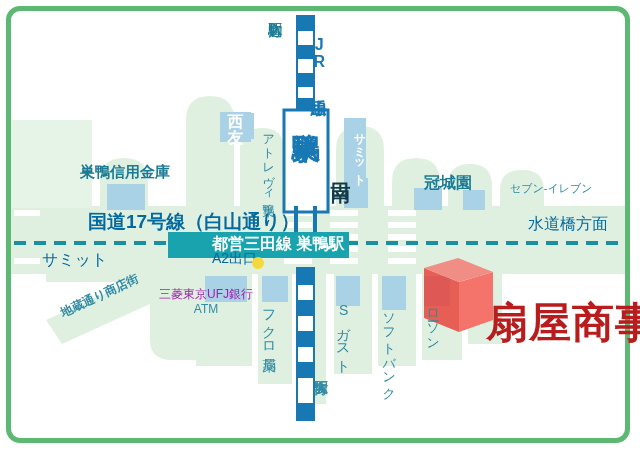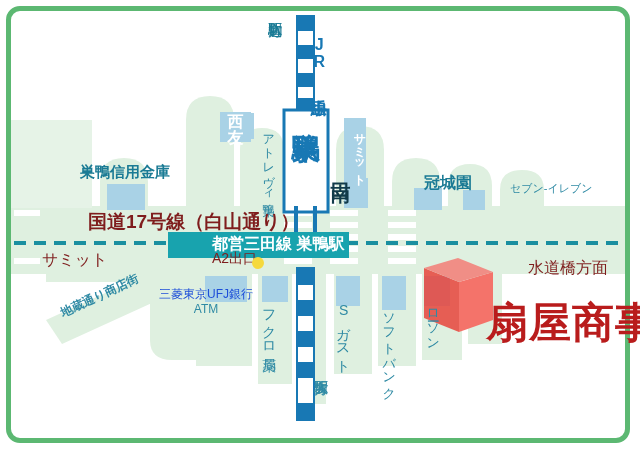--- a/index.html
+++ b/index.html
@@ -7,21 +7,21 @@
   #map{position:relative;width:640px;height:451px;background:#ffffff;overflow:hidden;}
   .frame{position:absolute;left:6px;top:6px;width:624px;height:437px;
          box-sizing:border-box;border:5px solid #5cb872;border-radius:14px;}
   .layer{position:absolute;left:0;top:0;width:640px;height:451px;}
   svg{position:absolute;left:0;top:0;}
   .lbl{position:absolute;color:#1b7b95;white-space:nowrap;line-height:1.05;}
   .vert{writing-mode:vertical-rl;text-orientation:upright;}
   .chip{position:absolute;background:#a9d2e6;color:#ffffff;
         font-weight:bold;text-align:center;line-height:1.0;}
   .chip.v{writing-mode:vertical-rl;text-orientation:upright;}
-  .roadlabel{position:absolute;color:#7f1d1d;white-space:nowrap;}
+  .roadlabel{position:absolute;color:#0369a1;white-space:nowrap;}
   .mita-chip{position:absolute;background:#18a3ae;color:#ffffff;font-weight:bold;
         padding:2px 5px 3px 5px;white-space:nowrap;letter-spacing:0px;}
   .bigred{position:absolute;color:#b91c1c;font-weight:bold;white-space:nowrap;
         letter-spacing:1px;margin-left:44px;}
   .dot{position:absolute;border-radius:50%;background:#f5d93c;}
   .rot{position:absolute;color:#2f8aa4;white-space:nowrap;transform-origin:0 0;}
 </style>
 </head>
 <body>
 
@@ -159,32 +159,32 @@
   <div class="lbl vert" style="left:330px;top:168px;font-size:20px;font-weight:bold;color:#123b4a;">南口</div>
 
   <div class="lbl" style="left:80px;top:164px;font-size:15px;font-weight:bold;color:#1b7b95;text-align:center;">巣鴨信用金庫</div>
 
   <div class="lbl" style="left:424px;top:175px;font-size:16px;font-weight:bold;color:#1b7b95;">冠城園</div>
 
   <div class="lbl" style="left:510px;top:183px;font-size:11px;color:#2f8aa4;">セブン-イレブン</div>
 
   <div class="roadlabel" style="left:88px;top:209px;font-size:19px;font-weight:bold;">国道17号線（白山通り）</div>
 
-  <div class="roadlabel" style="left:528px;top:214px;font-size:16px;margin-top:44px;">水道橋方面</div>
+  <div class="roadlabel" style="left:528px;top:214px;font-size:16px;">水道橋方面</div>
 
   <div class="mita-chip" style="left:168px;top:232px;font-size:16px;padding-left:44px;">都営三田線 巣鴨駅</div>
 
   <div class="roadlabel" style="left:212px;top:250px;font-size:14px;">A2出口</div>
   <div class="dot" style="left:252px;top:257px;width:12px;height:12px;"></div>
 
   <div class="roadlabel" style="left:42px;top:250px;font-size:16px;">サミット</div>
 
   <div class="rot" style="left:58px;top:306px;font-size:12px;font-weight:bold;transform:rotate(-25deg);">地蔵通り商店街</div>
 
-  <div class="lbl" style="left:152px;top:288px;font-size:12px;color:#1d4ed8;text-align:center;width:108px;">三菱東京UFJ銀行</div>
+  <div class="lbl" style="left:152px;top:288px;font-size:12px;color:#a21caf;text-align:center;width:108px;">三菱東京UFJ銀行</div>
   <div class="lbl" style="left:152px;top:303px;font-size:12px;color:#2f8aa4;text-align:center;width:108px;">ATM</div>
 
   <div class="lbl vert" style="left:262px;top:300px;font-size:14px;color:#2f8aa4;">フクロ薬局</div>
 
   <div class="lbl vert" style="left:314px;top:370px;font-size:14px;color:#2f8aa4;">大塚駅方面</div>
 
   <div class="lbl vert" style="left:336px;top:302px;font-size:14px;color:#2f8aa4;">Sガスト</div>
 
   <div class="lbl vert" style="left:382px;top:304px;font-size:13px;color:#2f8aa4;">ソフトバンク</div>
 

